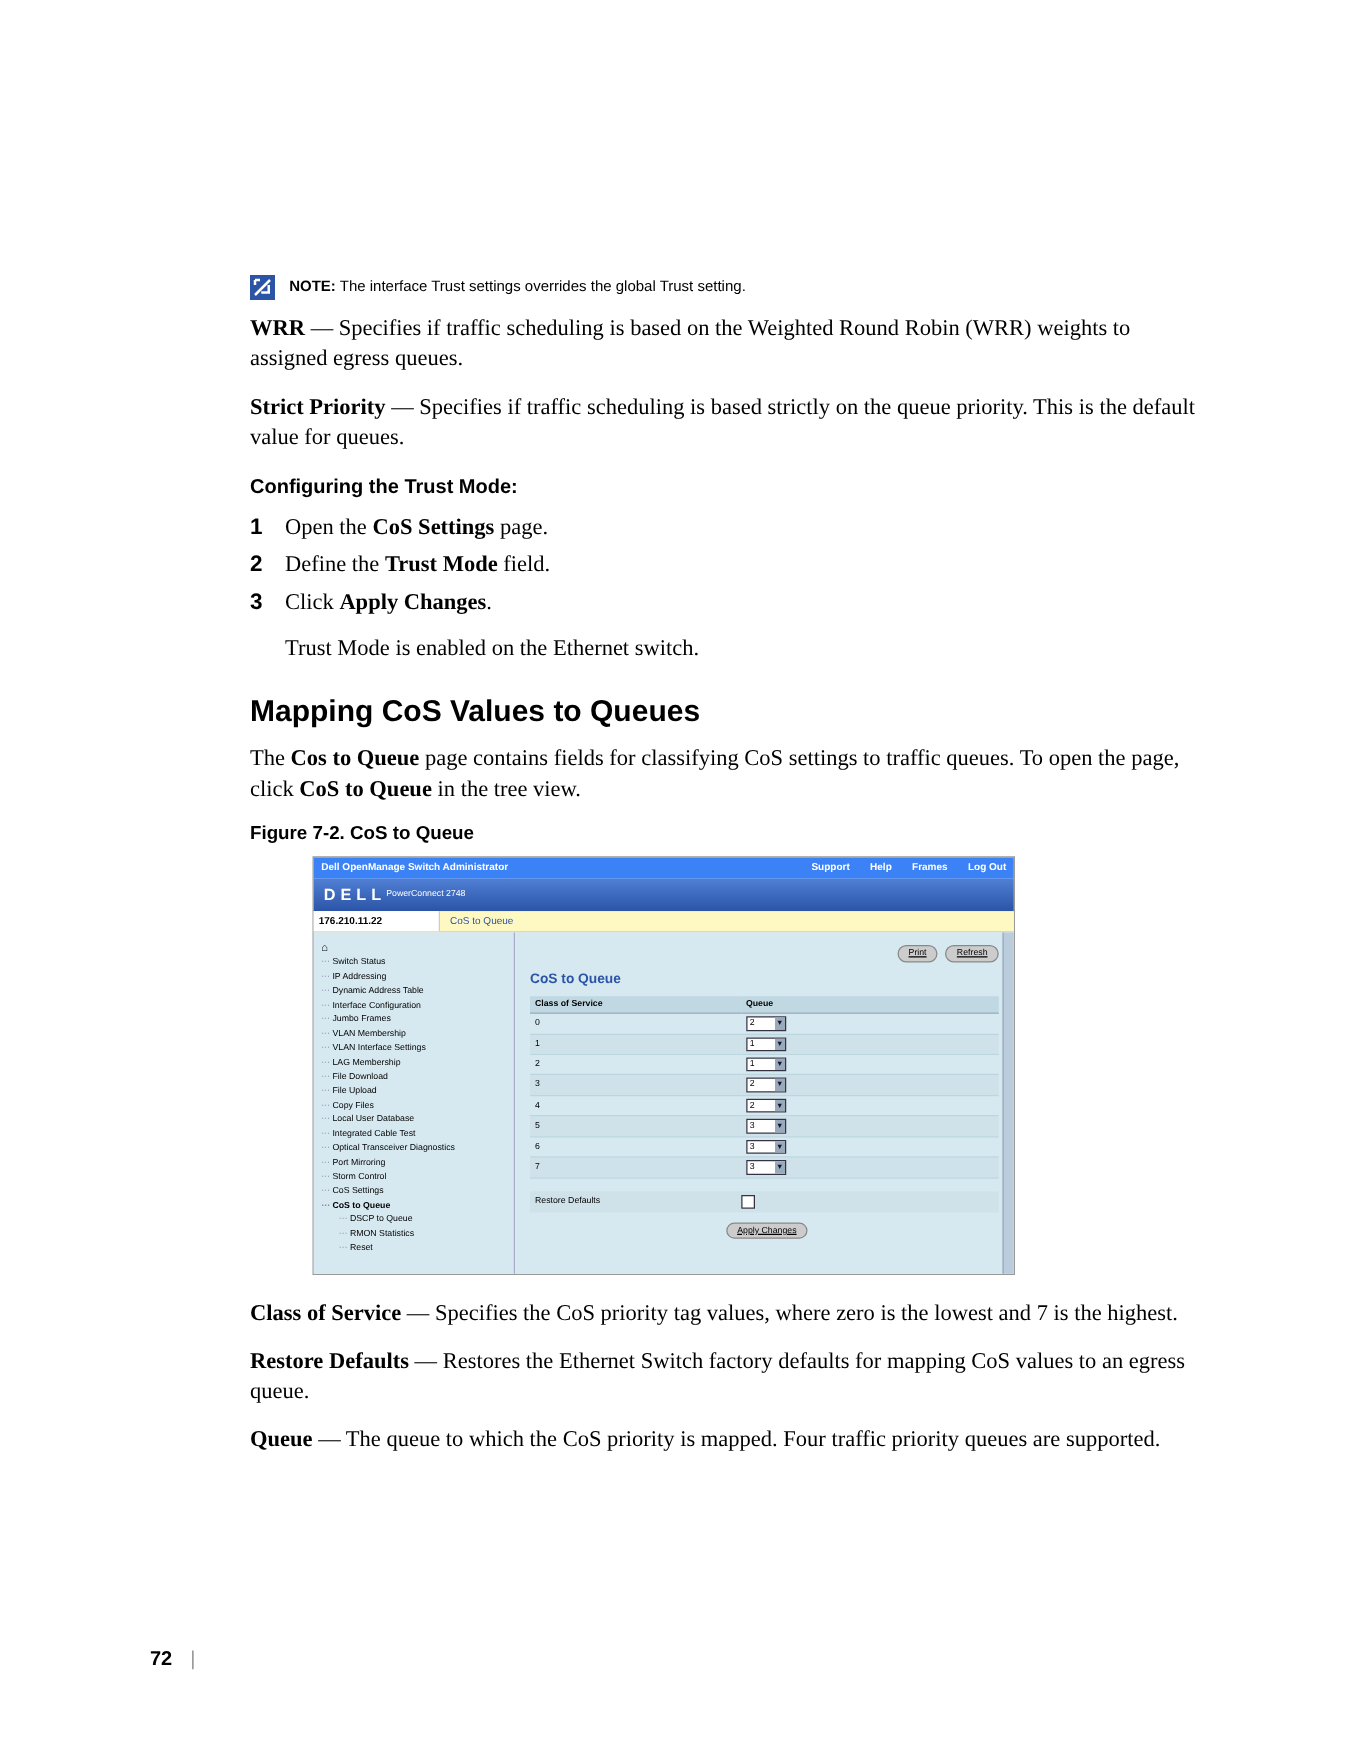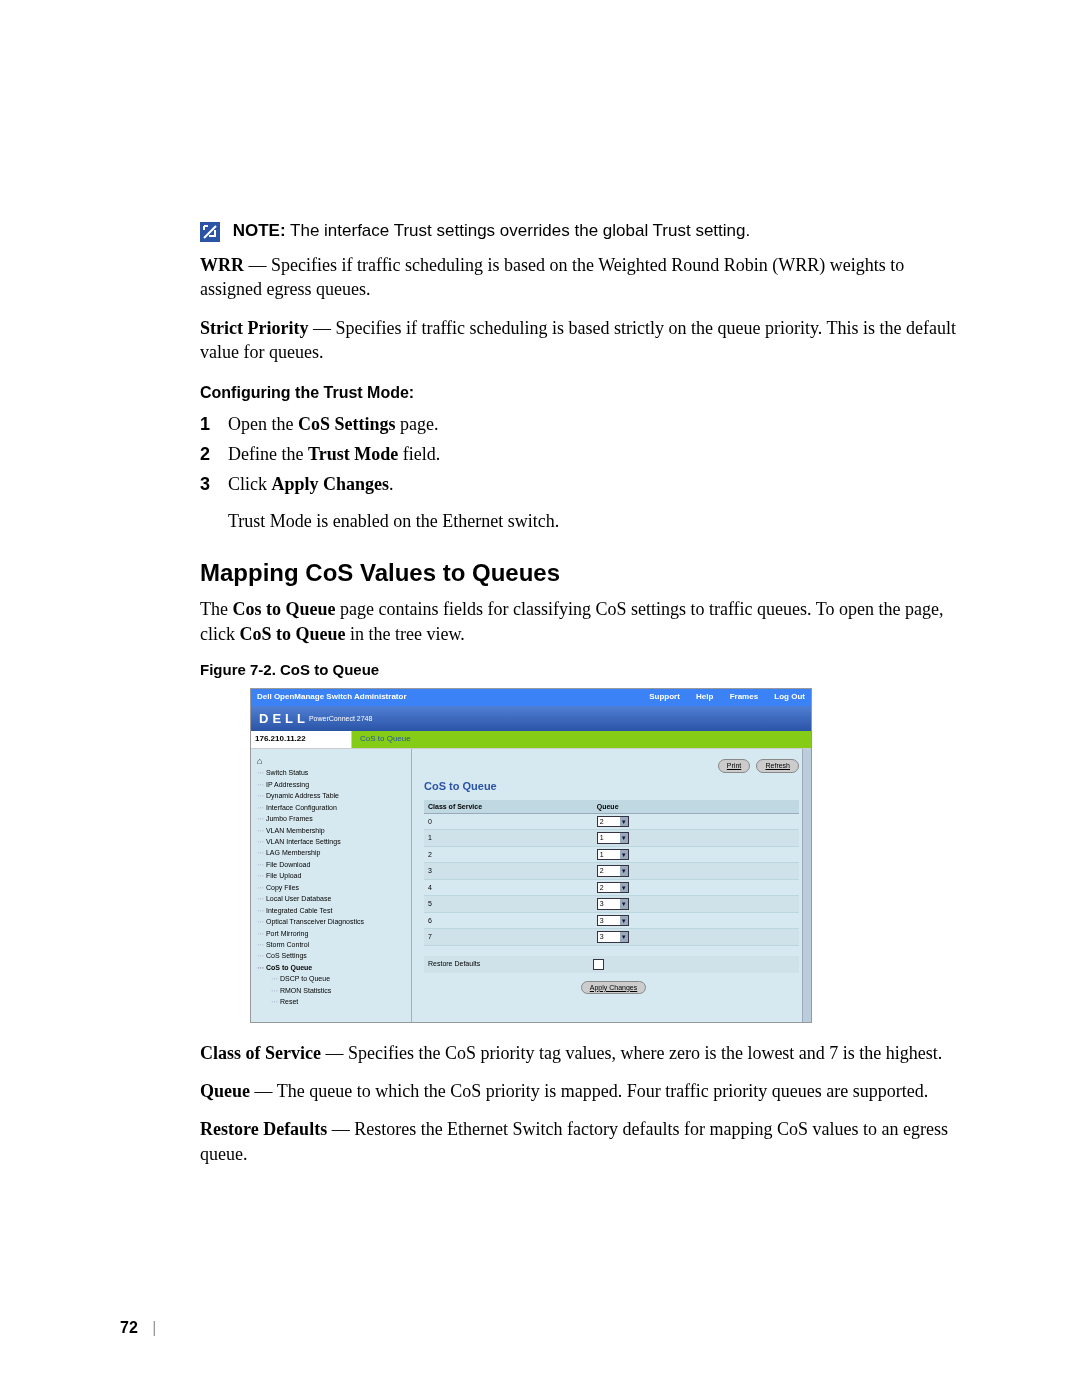--- a/index.html
+++ b/index.html
@@ -10,21 +10,21 @@
     width: 1080px;
     min-height: 1397px;
   }
   .page {
     padding: 220px 120px 60px 200px;
     font-size: 18px;
     line-height: 1.35;
   }
   .note-line {
     font-family: Arial, Helvetica, sans-serif;
-    font-size: 17px;
+    font-size: 12px;
     margin-bottom: 10px;
   }
   .note-line .icon-wrap {
     display: inline-block;
     vertical-align: middle;
     margin-right: 8px;
   }
   .note-line svg { display: block; }
   .note-line .note-label { font-weight: bold; }
   p { margin: 0 0 14px 0; }
@@ -90,21 +90,21 @@
     justify-content: flex-start;
     align-items: center;
   }
   .mock .brandbar .logo {
     font-weight: bold;
     letter-spacing: 4px;
     font-size: 13px;
     font-family: Arial, sans-serif;
   }
   .mock .brandbar .model { font-size: 7px; }
-  .mock .crumbrow { display: flex; border-bottom: 1px solid #ccc; background:#84cc16;}
+  .mock .crumbrow { display: flex; border-bottom: 1px solid #ccc; background:#fef9c3;}
   .mock .ipbox {
     width: 92px;
     border-right: 1px solid #ccc;
     padding: 3px 4px;
     font-weight: bold;
     color: #000;
     background:#fff;
   }
   .mock .crumb { padding: 3px 8px; color: #2b54a6; flex:1;}
   .mock .body { display: flex; }
@@ -367,24 +367,24 @@
           <span class="pill">Apply Changes</span>
         </div>
       </div>
     </div>
   </div>
 
   <p>
     <span class="bold">Class of Service</span><span> — Specifies the CoS priority tag values, where zero is the lowest and 7 is the highest.</span>
   </p>
   <p>
+    <span class="bold">Restore Defaults</span><span> — Restores the Ethernet Switch factory defaults for mapping CoS values to an egress queue.</span>
+  </p>
+  <p>
     <span class="bold">Queue</span><span> — The queue to which the CoS priority is mapped. Four traffic priority queues are supported.</span>
-  </p>
-  <p>
-    <span class="bold">Restore Defaults</span><span> — Restores the Ethernet Switch factory defaults for mapping CoS values to an egress queue.</span>
   </p>
 
 </div>
 
 <div class="footer">
   <span class="pn">72</span>
   <span class="bar">|</span>
 </div>
 
 </body></html>

